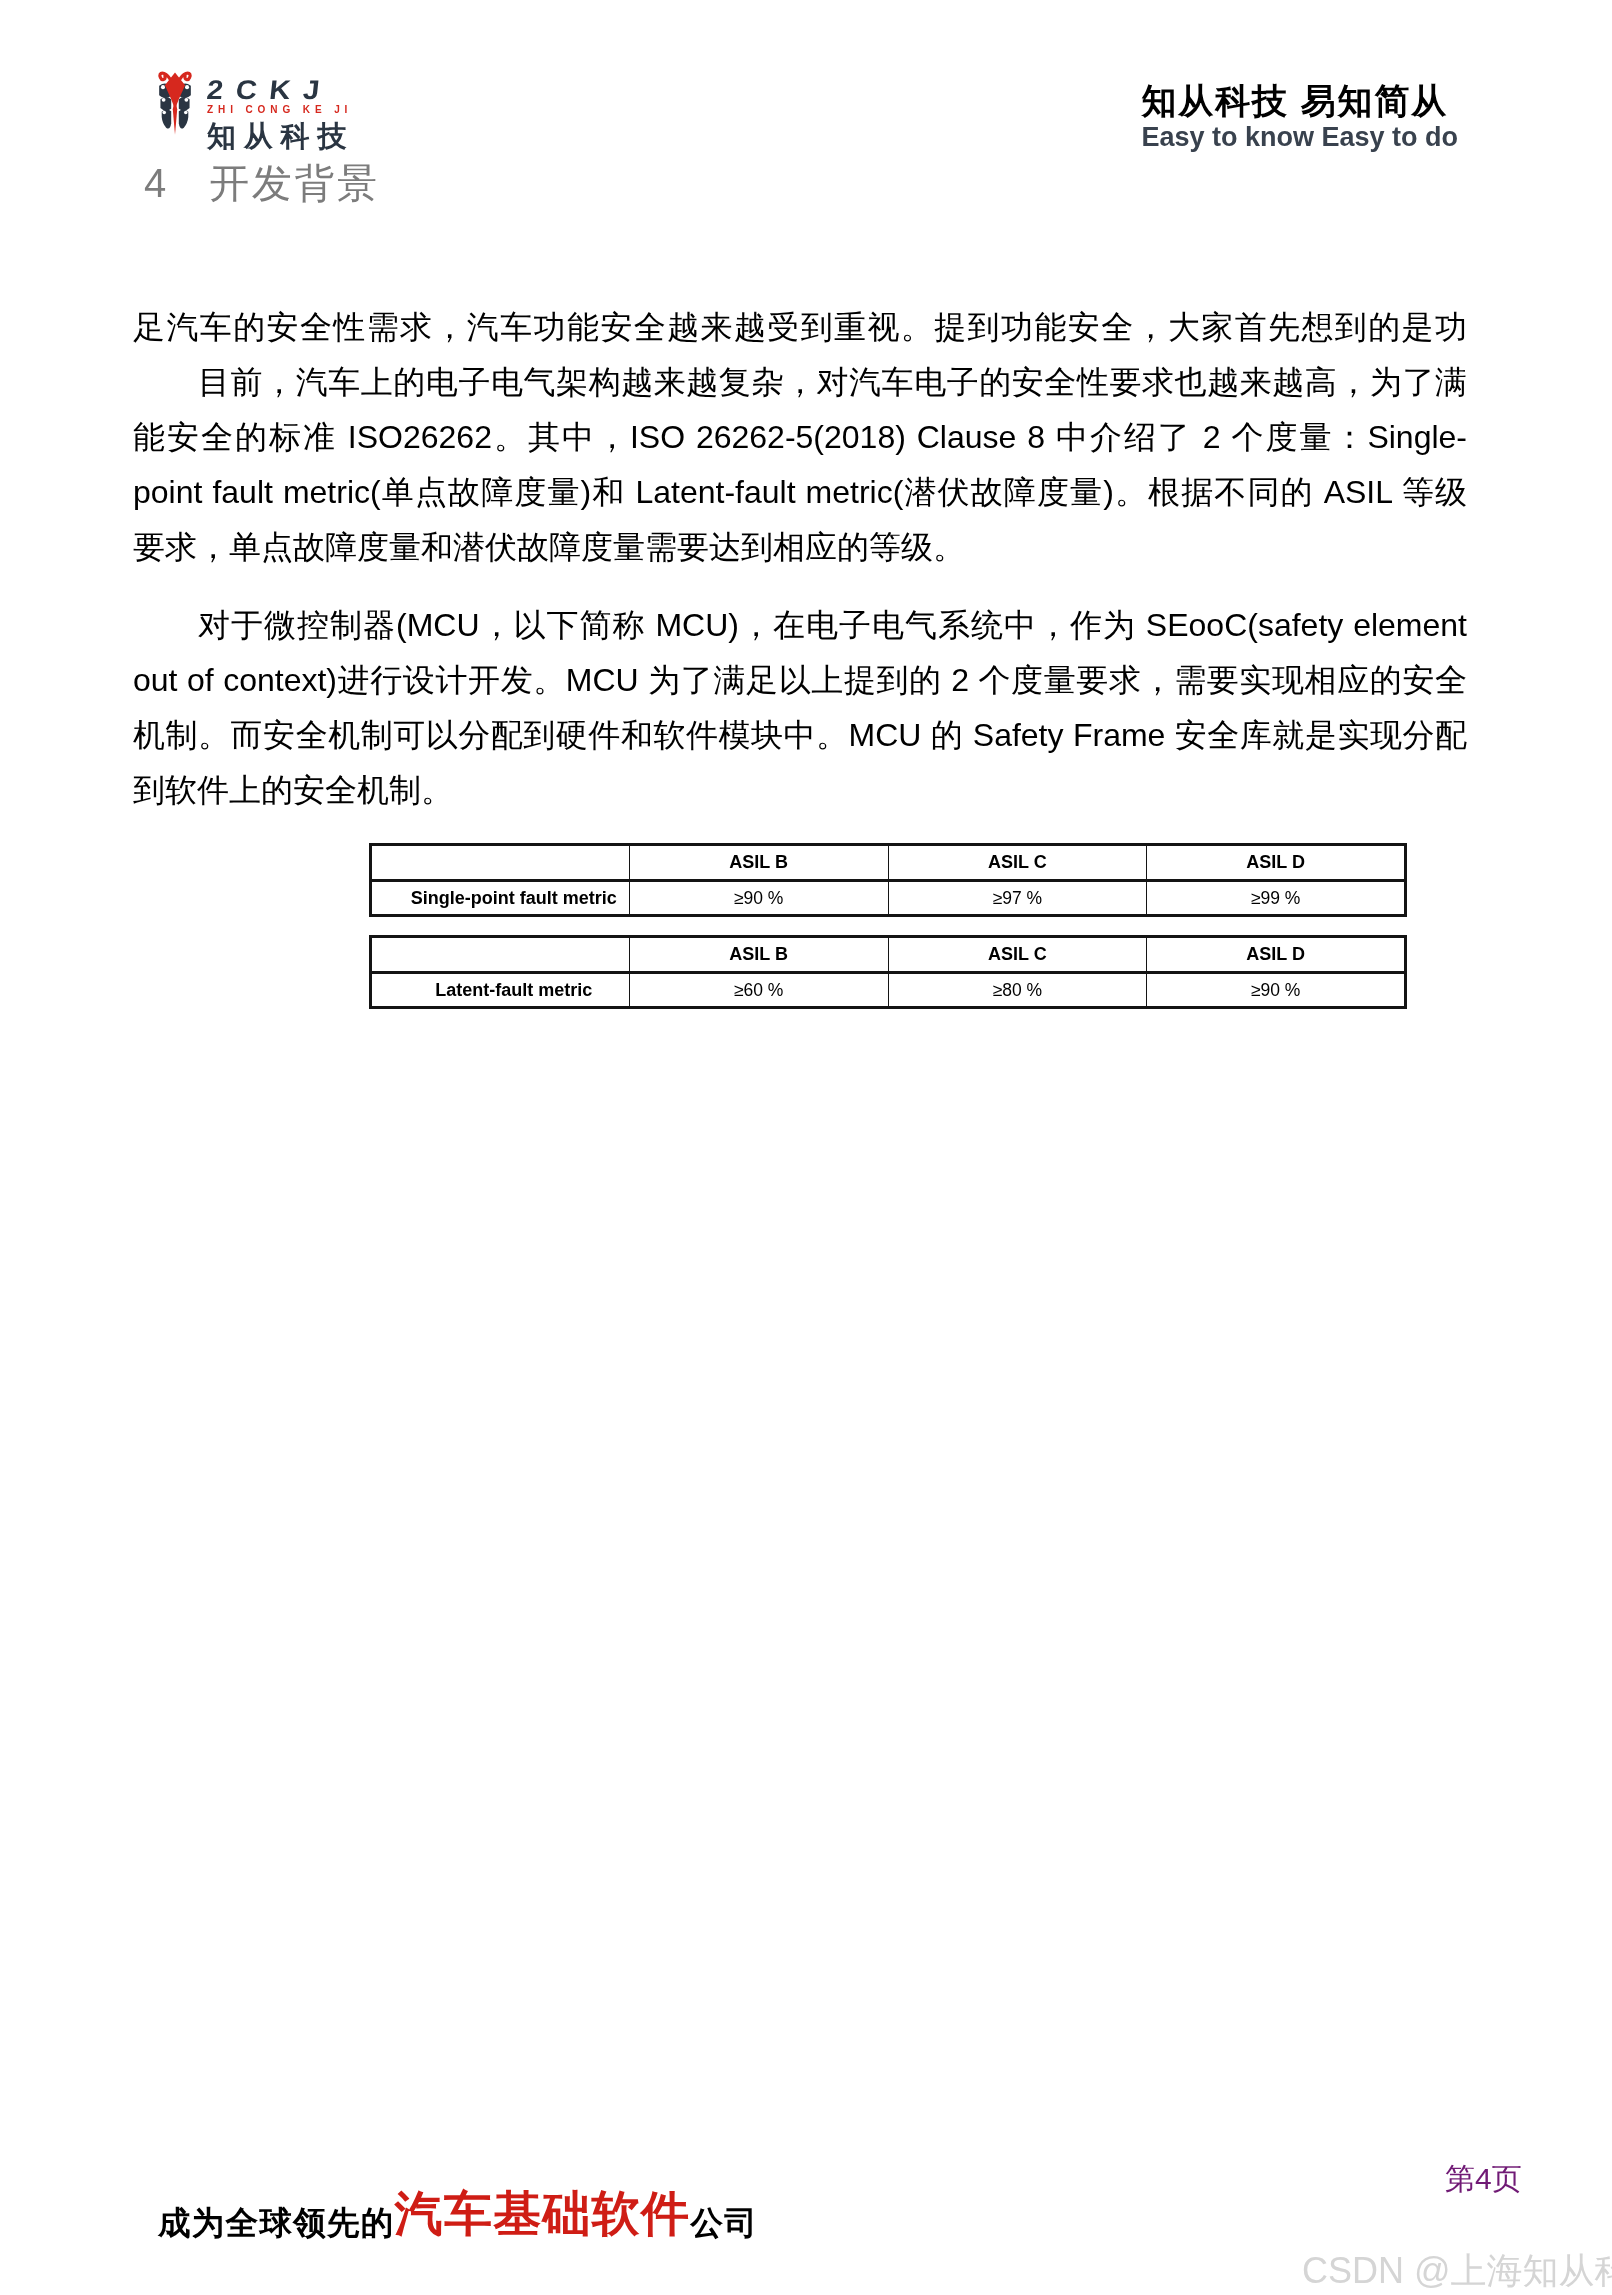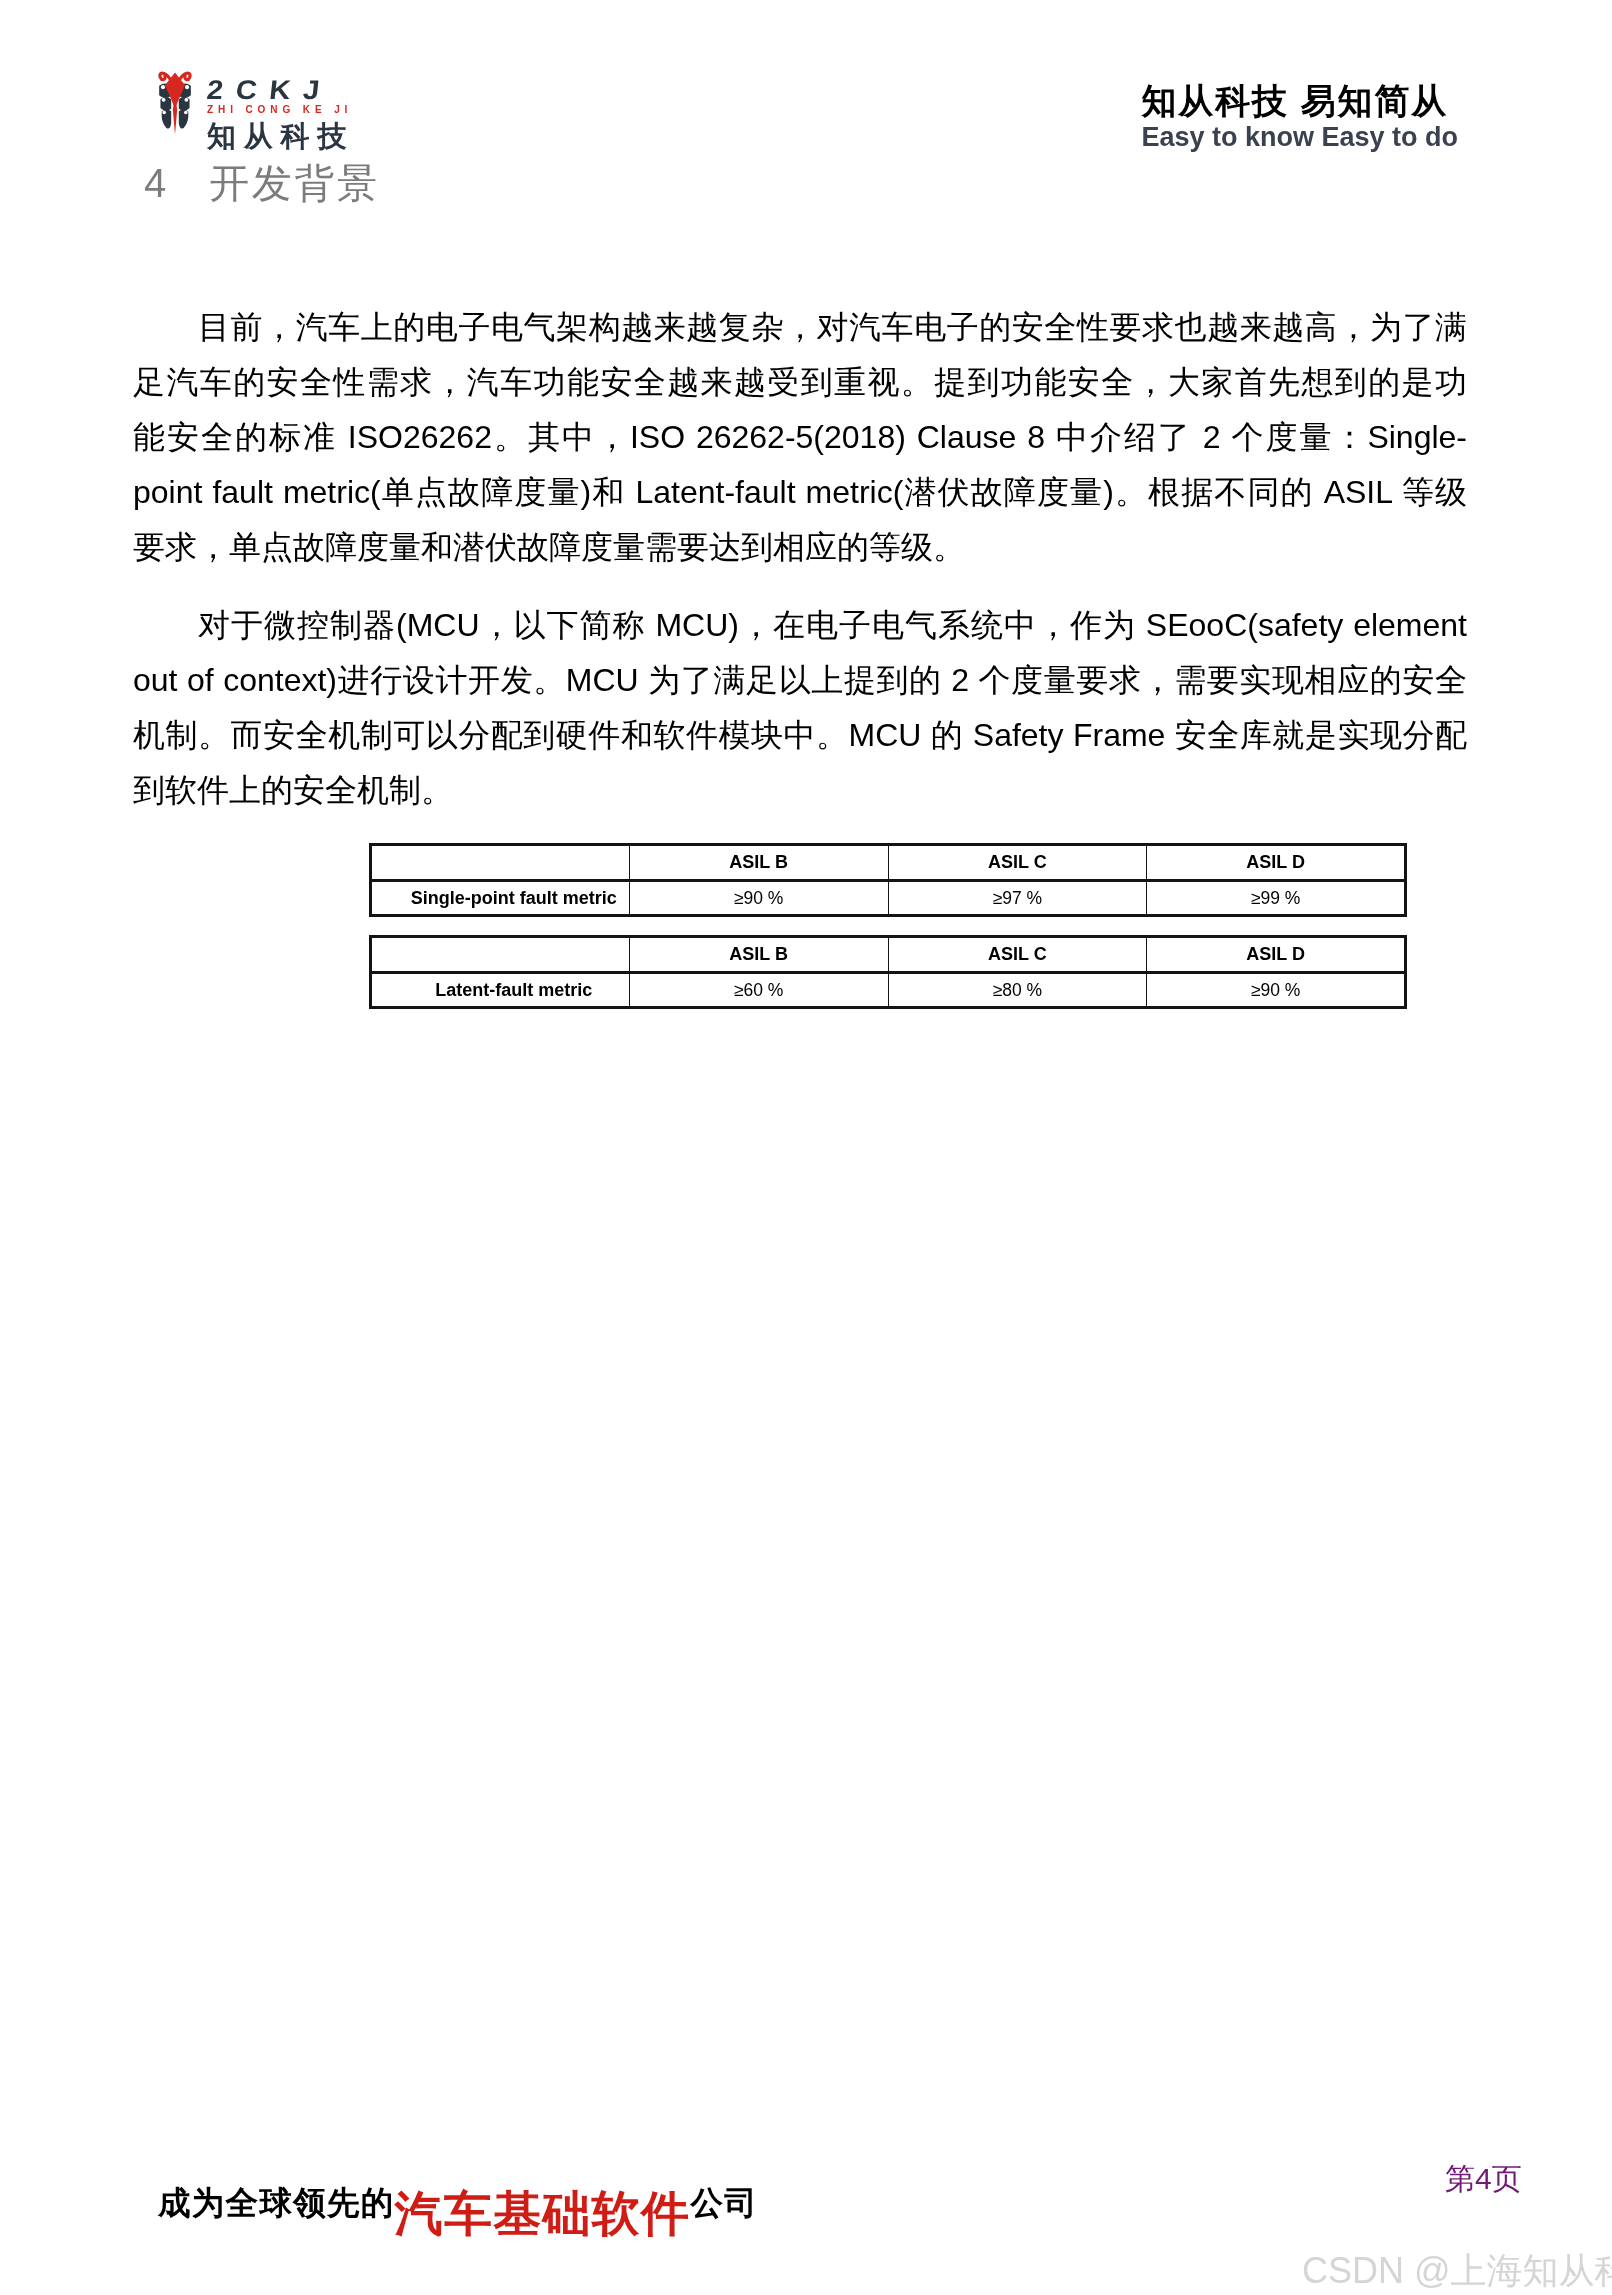--- a/index.html
+++ b/index.html
@@ -39,21 +39,21 @@
   .table-1{top:843px;}
   .table-2{top:935px;}
   .metric-table th,.metric-table td{border:1.9px solid #141414;text-align:center;vertical-align:middle;
                                     font-family:"Liberation Sans",sans-serif;color:#000;}
   .metric-table th{height:31px;font-size:18px;font-weight:700;border-bottom:3.9px solid #141414;}
   .metric-table td{height:30px;font-size:17.5px;font-weight:400;}
   .metric-table td.row-label{font-weight:700;font-size:18px;padding-left:28px;}
   .metric-table col.c1{width:25%;} .metric-table col.c{width:25%;}
 
   
-  .footer-left{position:absolute;left:158px;top:2182px;display:flex;align-items:flex-start;white-space:nowrap;}
+  .footer-left{position:absolute;left:158px;top:2182px;display:flex;align-items:flex-end;white-space:nowrap;}
   .footer-black{font-size:32.5px;font-weight:700;color:#000000;letter-spacing:1.3px;}
   .footer-red{font-size:48px;font-weight:700;color:#cf1d15;letter-spacing:1.3px;}
   .page-number{position:absolute;left:1445px;top:2159px;font-size:30px;color:#701a75;}
   .watermark{position:absolute;left:1302px;top:2247px;font-size:36px;color:#d5d5d5;
              text-shadow:0.6px 0.6px 0 #ffffff;white-space:nowrap;}
 </style>
 </head>
 <body>
 
 <div class="page">
@@ -84,22 +84,22 @@
   <div class="brand-right">
     <div class="slogan-cn">知从科技 易知简从</div>
     <div class="slogan-en">Easy to know Easy to do</div>
   </div>
 
   <div class="heading">
     <span class="sec-num">4</span><span class="sec-title">开发背景</span>
   </div>
 
   <div class="para para-1">
+    <div class="line">足汽车的安全性需求，汽车功能安全越来越受到重视。提到功能安全，大家首先想到的是功</div>
     <div class="line indent">目前，汽车上的电子电气架构越来越复杂，对汽车电子的安全性要求也越来越高，为了满</div>
-    <div class="line">足汽车的安全性需求，汽车功能安全越来越受到重视。提到功能安全，大家首先想到的是功</div>
     <div class="line">能安全的标准 ISO26262。其中，ISO 26262-5(2018) Clause 8 中介绍了 2 个度量：Single-</div>
     <div class="line">point fault metric(单点故障度量)和 Latent-fault metric(潜伏故障度量)。根据不同的 ASIL 等级</div>
     <div class="line last">要求，单点故障度量和潜伏故障度量需要达到相应的等级。</div>
   </div>
 
   <div class="para para-2">
     <div class="line indent">对于微控制器(MCU，以下简称 MCU)，在电子电气系统中，作为 SEooC(safety element</div>
     <div class="line">out of context)进行设计开发。MCU 为了满足以上提到的 2 个度量要求，需要实现相应的安全</div>
     <div class="line">机制。而安全机制可以分配到硬件和软件模块中。MCU 的 Safety Frame 安全库就是实现分配</div>
     <div class="line last">到软件上的安全机制。</div>

